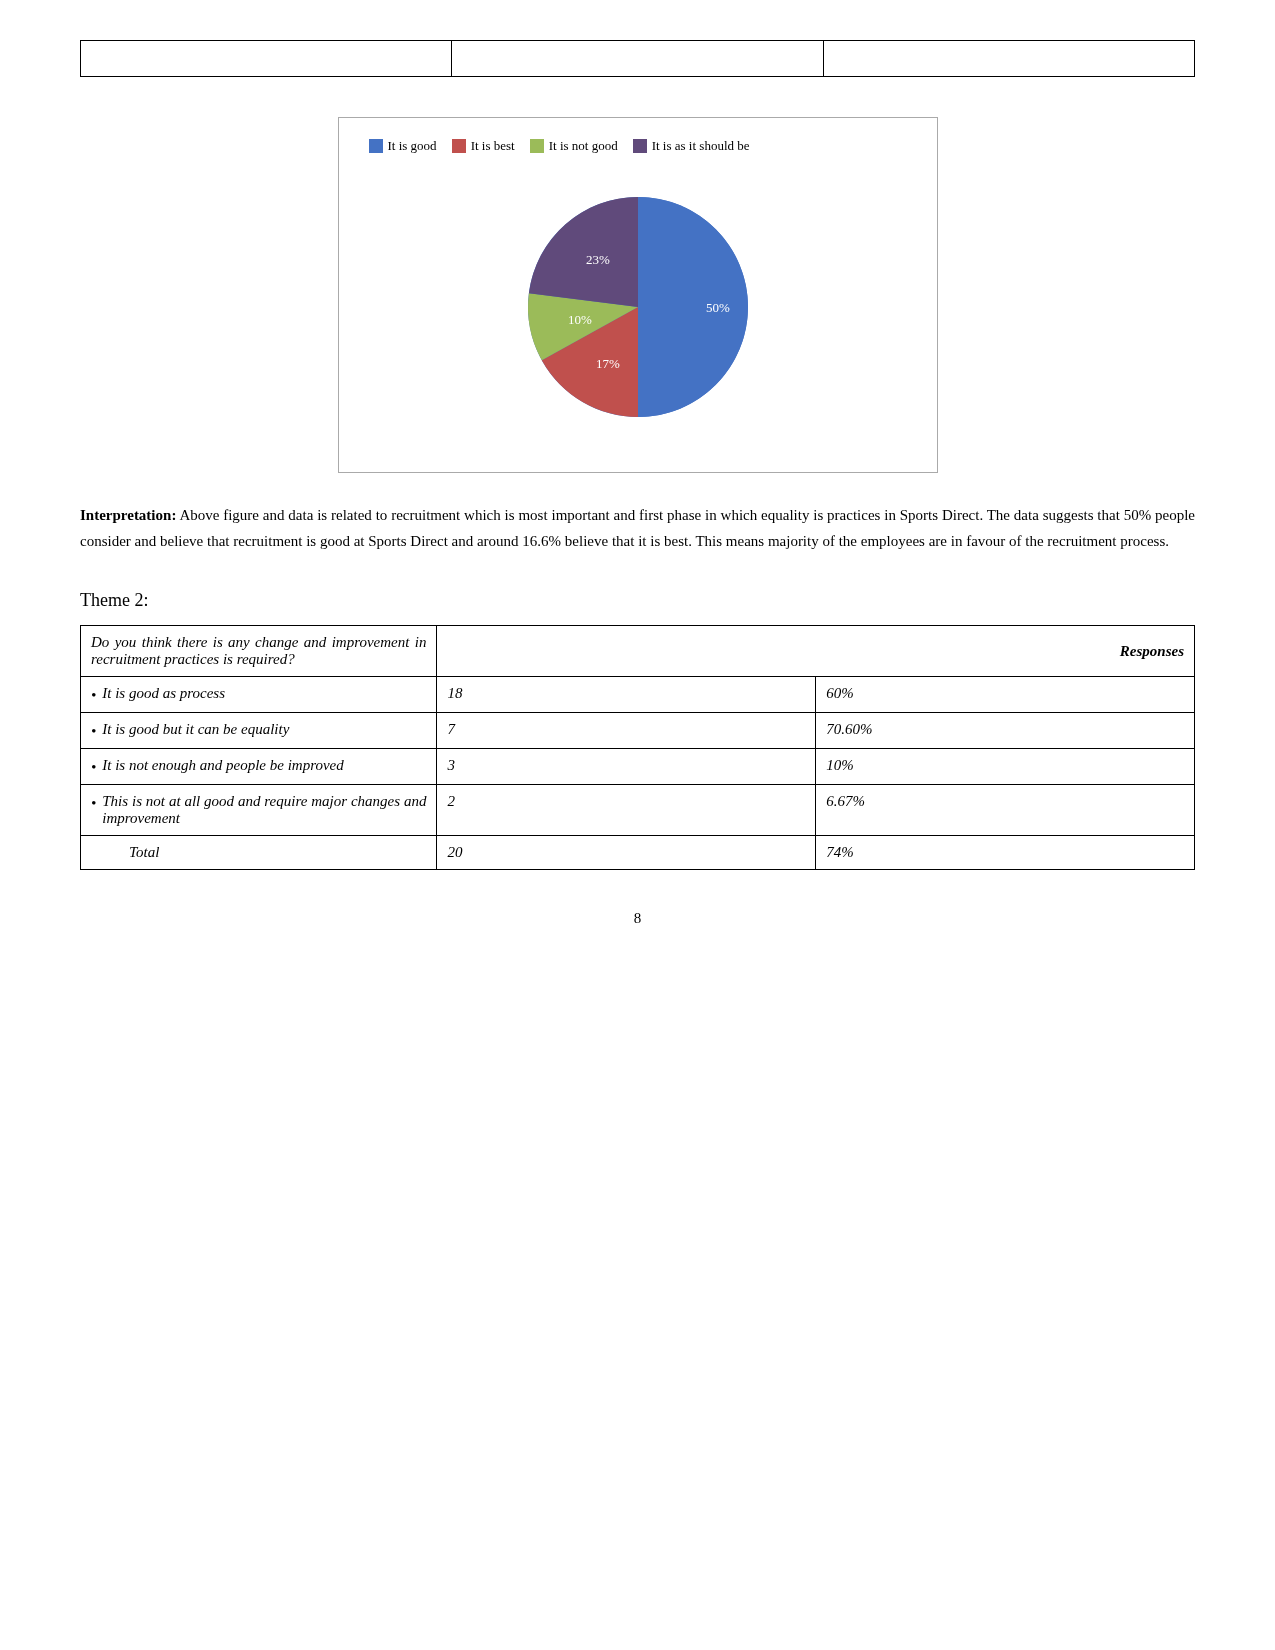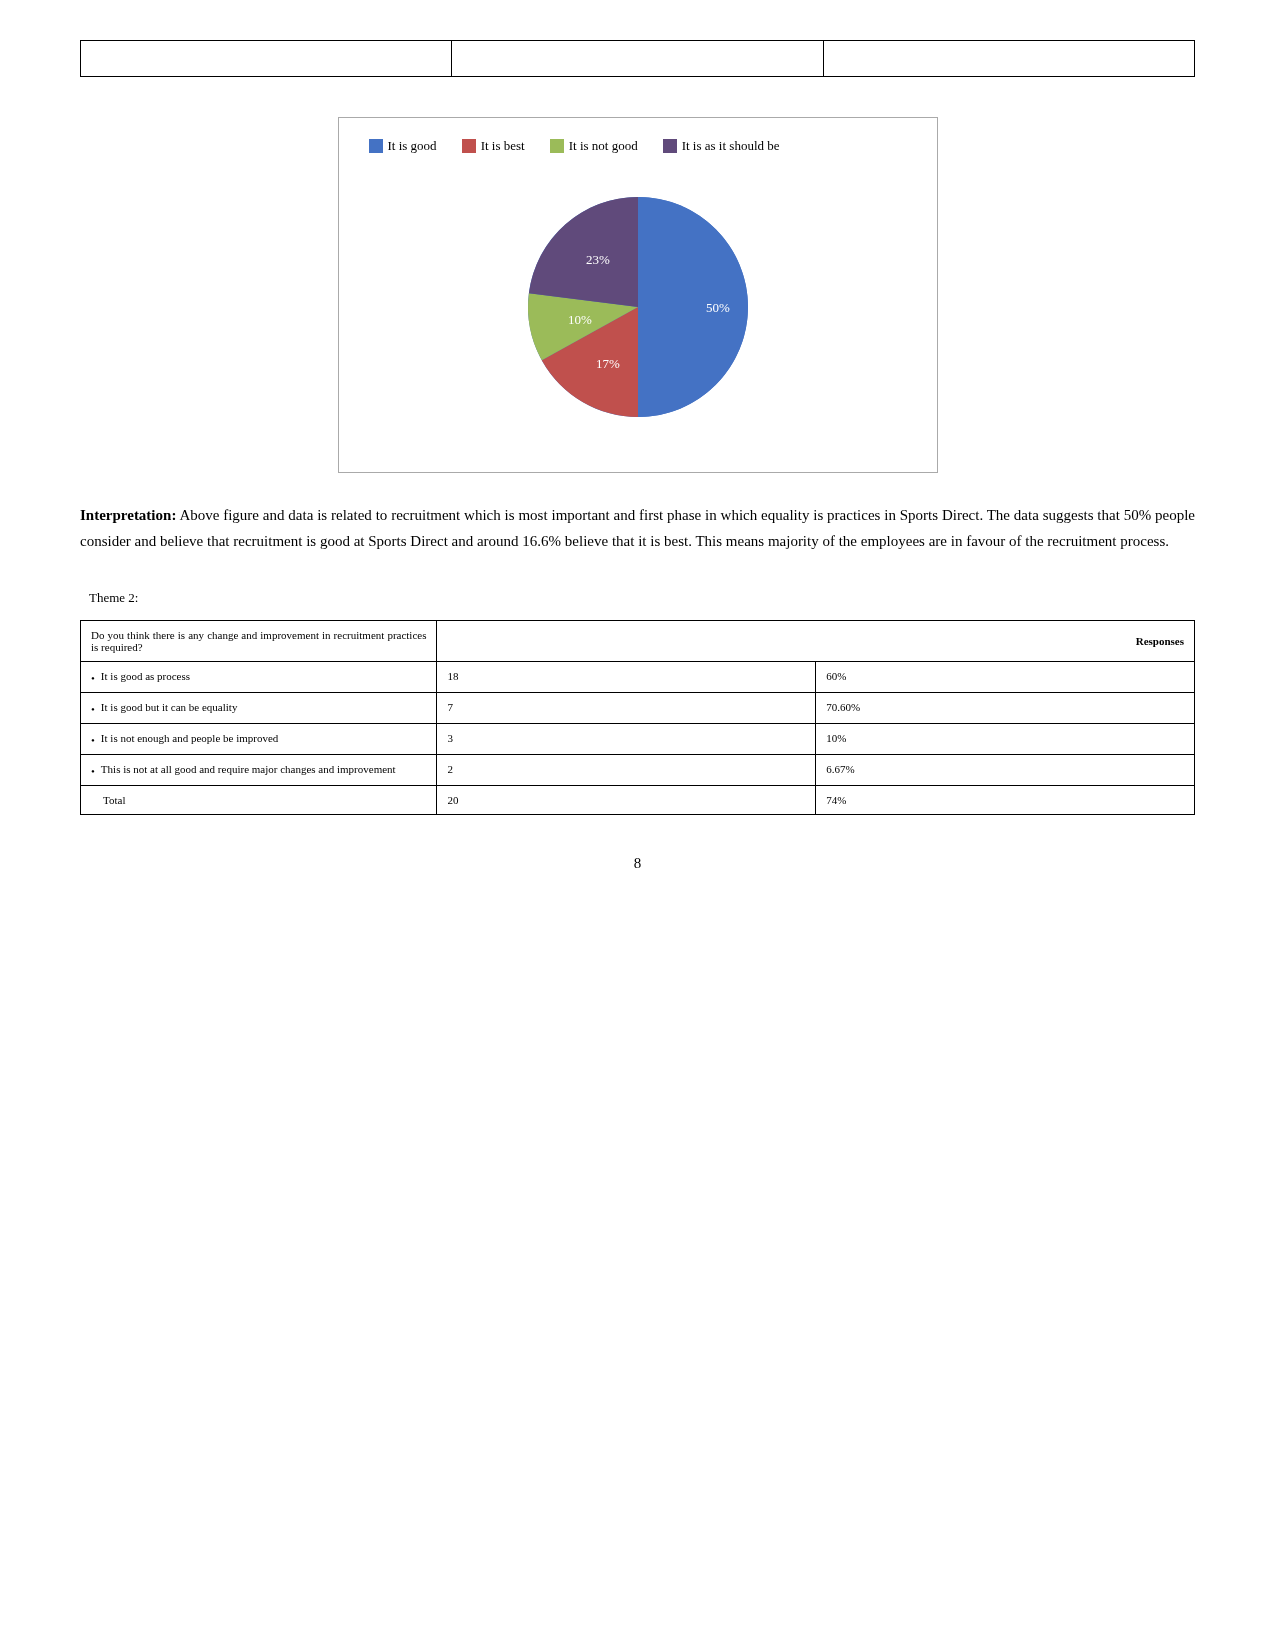--- a/index.html
+++ b/index.html
@@ -29,21 +29,21 @@
     .chart-container {
       border: 1px solid #aaa;
       padding: 20px 30px 30px 30px;
       margin: 0 auto 30px auto;
       width: 600px;
     }
 
     .legend {
       display: flex;
       flex-direction: row;
-      gap: 25px;
+      gap: 15px;
       margin-bottom: 18px;
       flex-wrap: wrap;
       font-size: 13px;
     }
     .legend-item {
       display: flex;
       align-items: center;
       gap: 5px;
     }
     .legend-swatch {
@@ -64,29 +64,29 @@
       line-height: 1.7;
       text-align: justify;
     }
     .interpretation b {
       font-weight: bold;
     }
 
     
     .theme-label {
       margin-bottom: 14px;
-      font-size: 13px;
-      margin-left: 9px;
+      font-size: 18px;
     }
 
     
     .data-table {
       width: 100%;
       border-collapse: collapse;
-      font-size: 11px;
+      font-size: 15px;
+      font-style: italic;
     }
     .data-table td, .data-table th {
       border: 1px solid #000;
       padding: 8px 10px;
       vertical-align: top;
     }
     .data-table .question-col {
       width: 32%;
       text-align: justify;
     }
@@ -220,20 +220,20 @@
     <td class="question-col">
       <div class="bullet-item">
         <span class="bullet-dot">•</span>
         <span>This is not at all good and require major changes and improvement</span>
       </div>
     </td>
     <td class="num-col">2</td>
     <td class="pct-col">6.67%</td>
   </tr>
   <tr>
-    <td class="question-col" style="padding-left: 22px;">Total</td>
+    <td class="question-col" style="padding-left: 48px;">Total</td>
     <td class="num-col">20</td>
     <td class="pct-col">74%</td>
   </tr>
 </tbody>
   </table>
 
 <div class="page-number">8</div>
 
 </body></html>

